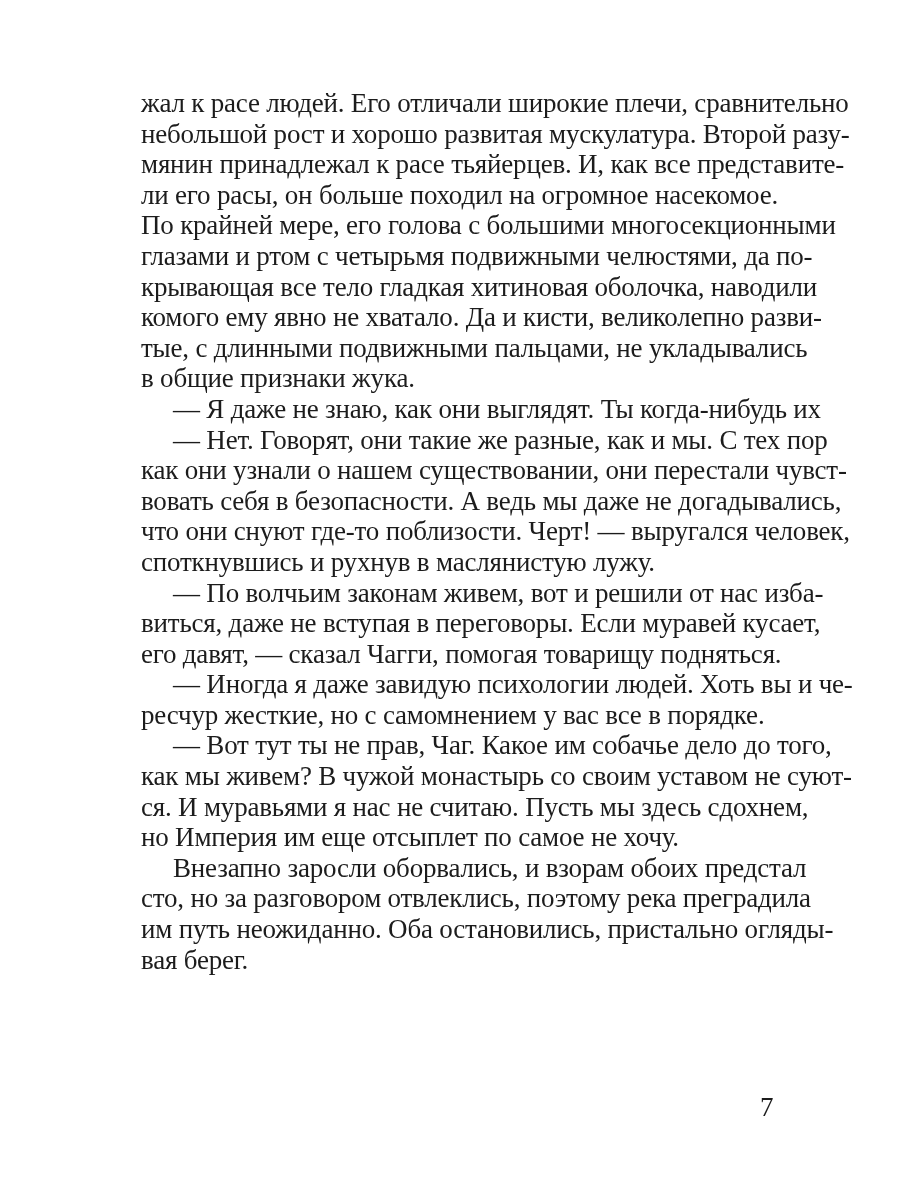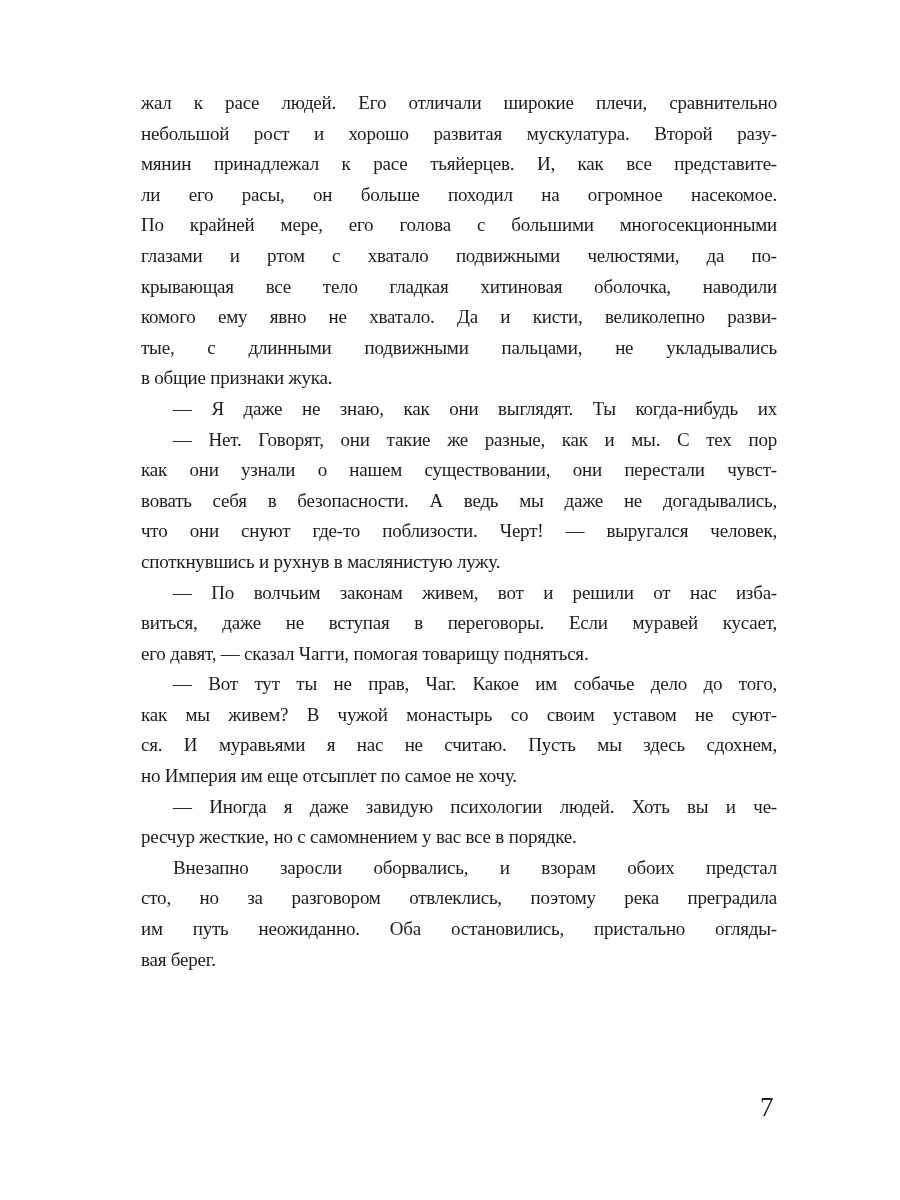--- a/index.html
+++ b/index.html
@@ -19,21 +19,21 @@
       width: 900px;
       height: 1200px;
       background: #ffffff;
     }
     .text-block {
       position: absolute;
       left: 141px;
       top: 88px;
       width: 636px;
       font-family: "Liberation Serif", "DejaVu Serif", serif;
-      font-size: 19px;
+      font-size: 27px;
       color: #1c1c1c;
     }
     .line {
       display: block;
       height: 30.6px;
       line-height: 30.6px;
       white-space: nowrap;
       text-align: justify;
       text-align-last: justify;
       letter-spacing: -0.2px;
@@ -58,21 +58,21 @@
 
 <div class="page">
   <div class="text-block">
 
     <div>
       <span class="line">жал к расе людей. Его отличали широкие плечи, сравнительно</span>
       <span class="line">небольшой рост и хорошо развитая мускулатура. Второй разу-</span>
       <span class="line">мянин принадлежал к расе тьяйерцев. И, как все представите-</span>
       <span class="line">ли его расы, он больше походил на огромное насекомое.</span>
       <span class="line">По крайней мере, его голова с большими многосекционными</span>
-      <span class="line">глазами и ртом с хватало подвижными челюстями, да по-</span>
+      <span class="line">глазами и ртом с четырьмя подвижными челюстями, да по-</span>
       <span class="line">крывающая все тело гладкая хитиновая оболочка, наводили</span>
       <span class="line">комого ему явно не хватало. Да и кисти, великолепно разви-</span>
       <span class="line">тые, с длинными подвижными пальцами, не укладывались</span>
       <span class="line last">в общие признаки жука.</span>
     </div>
 
     <div>
       <span class="line indent">— Я даже не знаю, как они выглядят. Ты когда-нибудь их</span>
     </div>
 
@@ -84,29 +84,29 @@
       <span class="line last">споткнувшись и рухнув в маслянистую лужу.</span>
     </div>
 
     <div>
       <span class="line indent">— По волчьим законам живем, вот и решили от нас изба-</span>
       <span class="line">виться, даже не вступая в переговоры. Если муравей кусает,</span>
       <span class="line last">его давят, — сказал Чагги, помогая товарищу подняться.</span>
     </div>
 
     <div>
+      <span class="line indent">— Иногда я даже завидую психологии людей. Хоть вы и че-</span>
+      <span class="line last">ресчур жесткие, но с самомнением у вас все в порядке.</span>
+    </div>
+
+    <div>
       <span class="line indent">— Вот тут ты не прав, Чаг. Какое им собачье дело до того,</span>
       <span class="line">как мы живем? В чужой монастырь со своим уставом не суют-</span>
       <span class="line">ся. И муравьями я нас не считаю. Пусть мы здесь сдохнем,</span>
       <span class="line last">но Империя им еще отсыплет по самое не хочу.</span>
-    </div>
-
-    <div>
-      <span class="line indent">— Иногда я даже завидую психологии людей. Хоть вы и че-</span>
-      <span class="line last">ресчур жесткие, но с самомнением у вас все в порядке.</span>
     </div>
 
     <div>
       <span class="line indent">Внезапно заросли оборвались, и взорам обоих предстал</span>
       <span class="line">сто, но за разговором отвлеклись, поэтому река преградила</span>
       <span class="line">им путь неожиданно. Оба остановились, пристально огляды-</span>
       <span class="line last">вая берег.</span>
     </div>
 
   </div>

